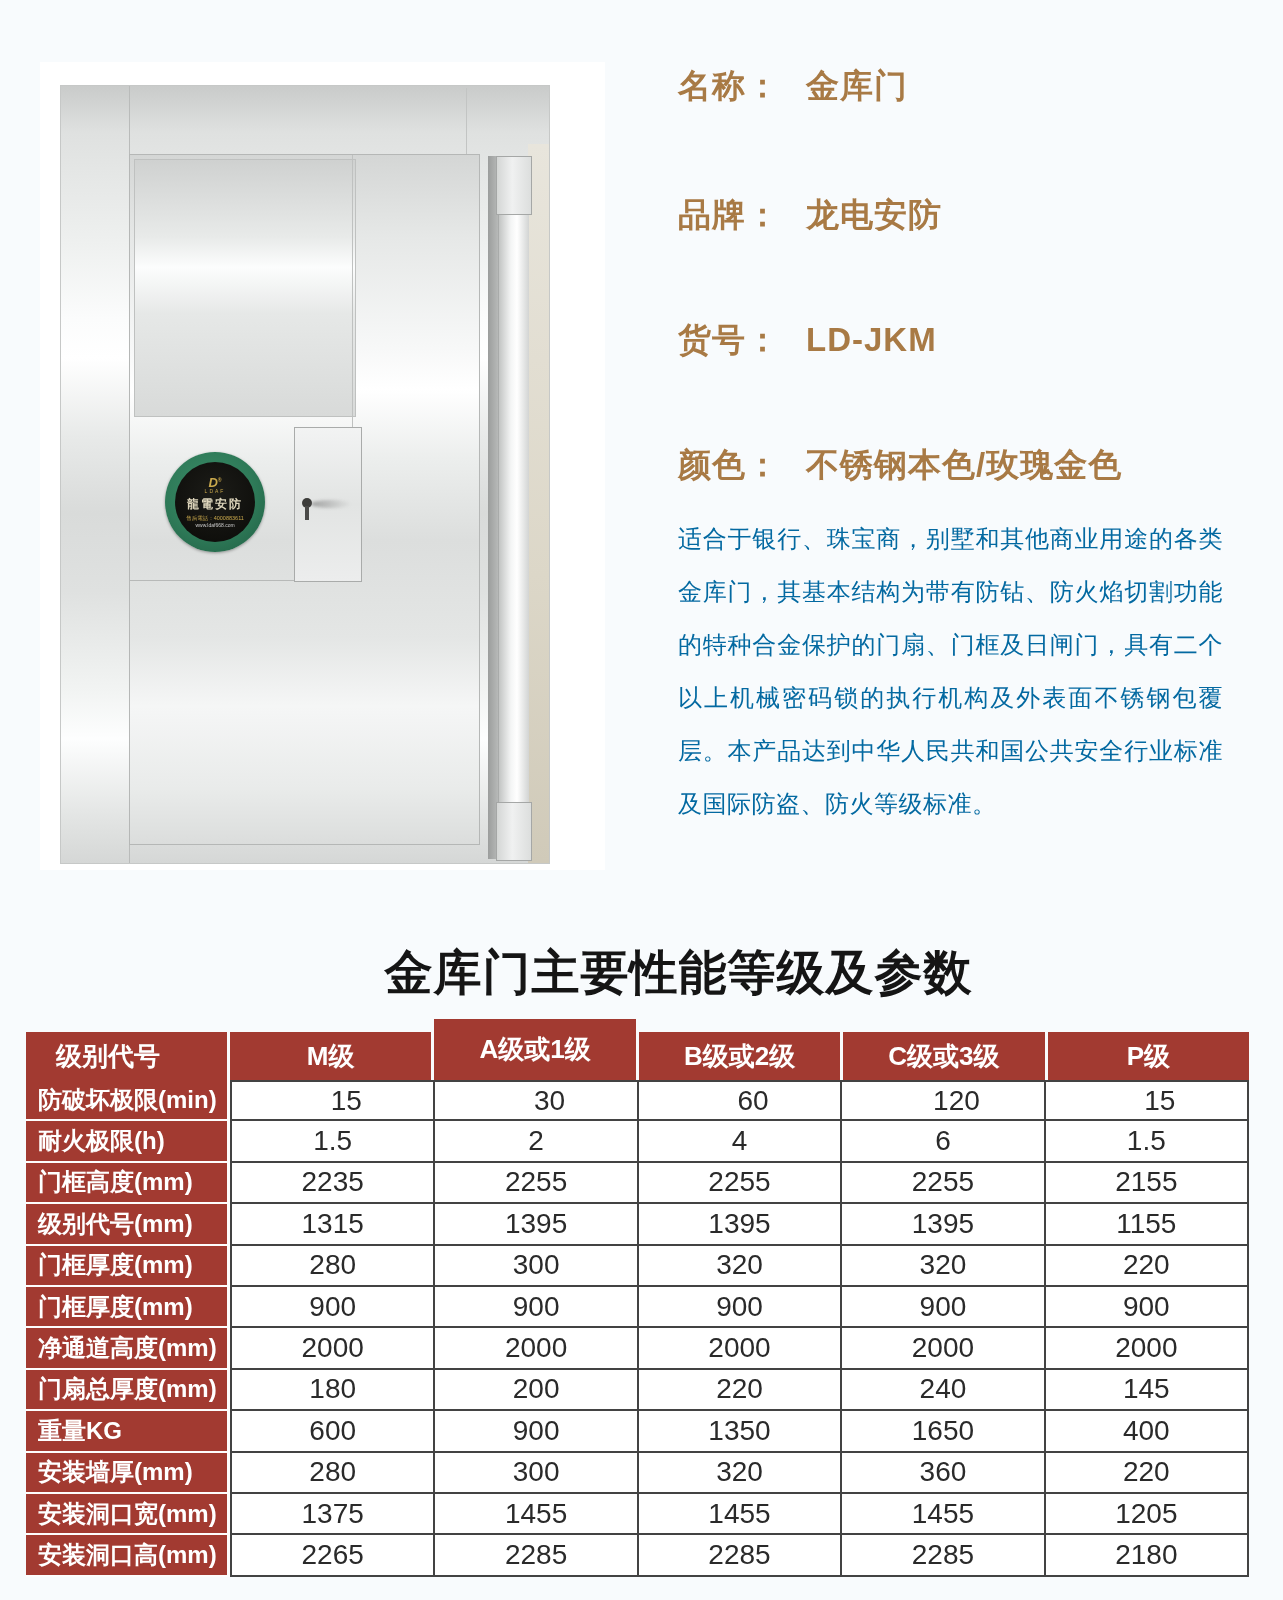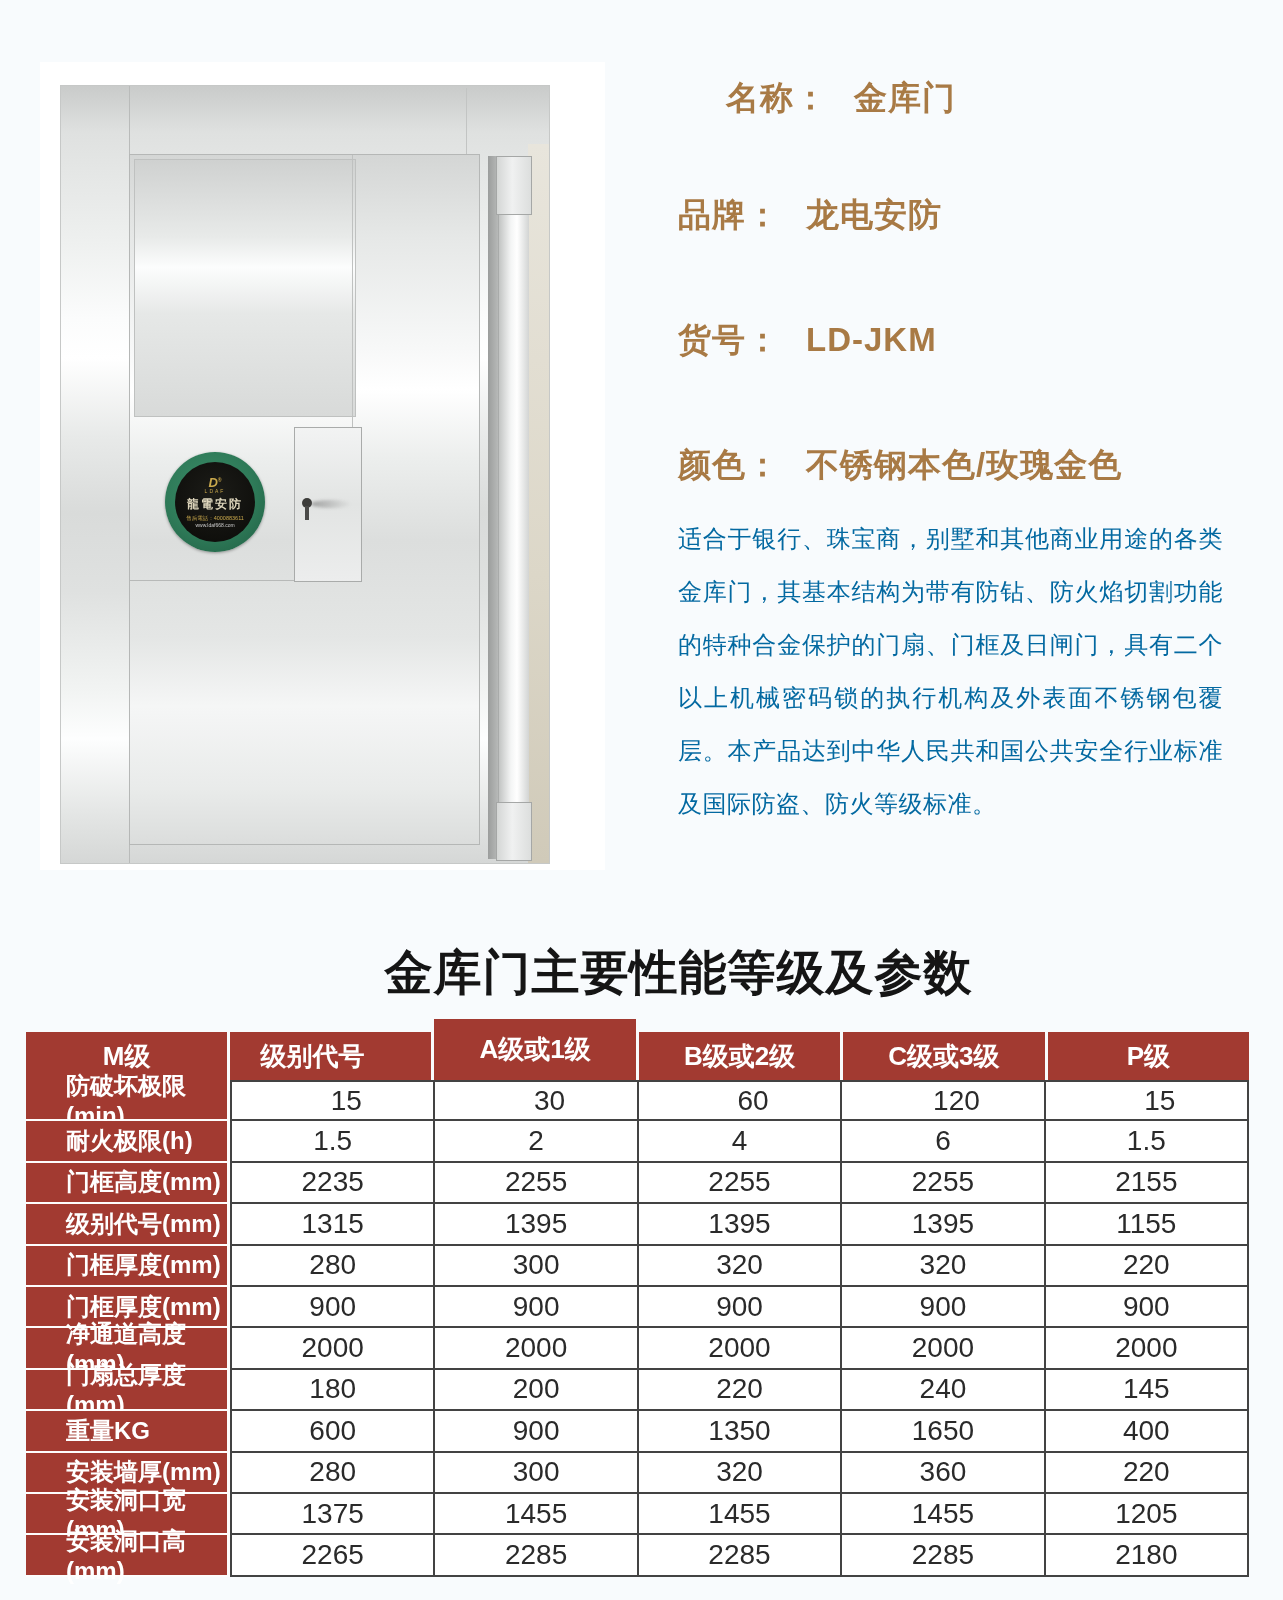--- a/index.html
+++ b/index.html
@@ -65,39 +65,39 @@
     border-left:1px solid #a9abaa;
     background:linear-gradient(90deg,#c2c4c3,#f4f5f5 40%,#ffffff 60%,#d2d4d3);}
   .hinge-cap{position:absolute;left:435px;width:34px;height:57px;border:1px solid #a5a7a6;
     background:linear-gradient(90deg,#d4d6d5,#f0f1f1 45%,#dcdedd);}
   .hinge-cap.top{top:70px;}
   .hinge-cap.bottom{top:716px;}
 
   
   .field{position:absolute;left:678px;color:#a87a45;font-size:33px;font-weight:bold;letter-spacing:1px;white-space:nowrap;}
   .field .val{margin-left:26px;}
-  .f0{top:76px;margin-left:48px;} .f1{top:193px;} .f2{top:318px;} .f3{top:443px;}
+  .f0{top:64px;} .f1{top:193px;} .f2{top:318px;} .f3{top:443px;}
   .desc{position:absolute;left:678px;top:512px;width:545px;
     color:#0369a1;font-size:24px;line-height:53px;letter-spacing:.5px;text-align:justify;}
 
   
   .spec-title{position:absolute;top:941px;left:0;width:1283px;text-align:center;
     color:#151515;font-size:48px;font-weight:900;letter-spacing:1px;margin-left:37px;}
   .spec{position:absolute;left:26px;top:1032px;width:1223px;}
   .thead{display:flex;gap:3px;height:48px;align-items:flex-end;}
   .hcell{background:#a23a31;color:#ffffff;font-weight:bold;font-size:26px;
     display:flex;align-items:center;justify-content:center;height:48px;}
   .hcell.first{width:201px;justify-content:flex-start;padding-left:30px;box-sizing:border-box;}
   .hcell.col{flex:1;}
   .hcell.bump{height:61px;}
   .tbody{margin-top:0;}
   .trow{display:flex;height:41.4px;}
   .cell{display:flex;align-items:center;box-sizing:border-box;}
   .cell.label{width:204px;background:#a23a31;color:#ffffff;font-weight:bold;font-size:24px;
-    padding-left:40px;border-right:3px solid #fdfdfd;border-bottom:2px solid #fdfdfd;}
+    padding-left:12px;border-right:3px solid #fdfdfd;border-bottom:2px solid #fdfdfd;}
   .cell.val{flex:1;background:#ffffff;justify-content:center;color:#2a2a2a;font-size:28px;
     border-right:2px solid #434343;border-bottom:2px solid #434343;}
   .trow .cell.val:nth-child(2){border-left:2px solid #434343;}
   .trow:first-child .cell.val{border-top:2px solid #434343;padding-left:27px;}
 </style>
 </head>
 <body>
 
 <div class="canvas">
 
@@ -142,22 +142,22 @@
     <div class="field f0"><span>名称：</span><span class="val">金库门</span></div>
     <div class="field f1"><span>品牌：</span><span class="val">龙电安防</span></div>
     <div class="field f2"><span>货号：</span><span class="val">LD-JKM</span></div>
     <div class="field f3"><span>颜色：</span><span class="val">不锈钢本色/玫瑰金色</span></div>
     <div class="desc">适合于银行、珠宝商，别墅和其他商业用途的各类金库门，其基本结构为带有防钻、防火焰切割功能的特种合金保护的门扇、门框及日闸门，具有二个以上机械密码锁的执行机构及外表面不锈钢包覆层。本产品达到中华人民共和国公共安全行业标准及国际防盗、防火等级标准。</div>
   </div>
 
   <div class="spec-title">金库门主要性能等级及参数</div>
   <div class="spec">
     <div class="thead">
+      <div class="hcell first">级别代号</div>
       <div class="hcell col">M级</div>
-      <div class="hcell first">级别代号</div>
       <div class="hcell col bump">A级或1级</div>
       <div class="hcell col">B级或2级</div>
       <div class="hcell col">C级或3级</div>
       <div class="hcell col">P级</div>
     </div>
     <div class="tbody">
         <div class="trow">
     <div class="cell label">防破坏极限(min)</div>
     <div class="cell val">15</div>
     <div class="cell val">30</div>

